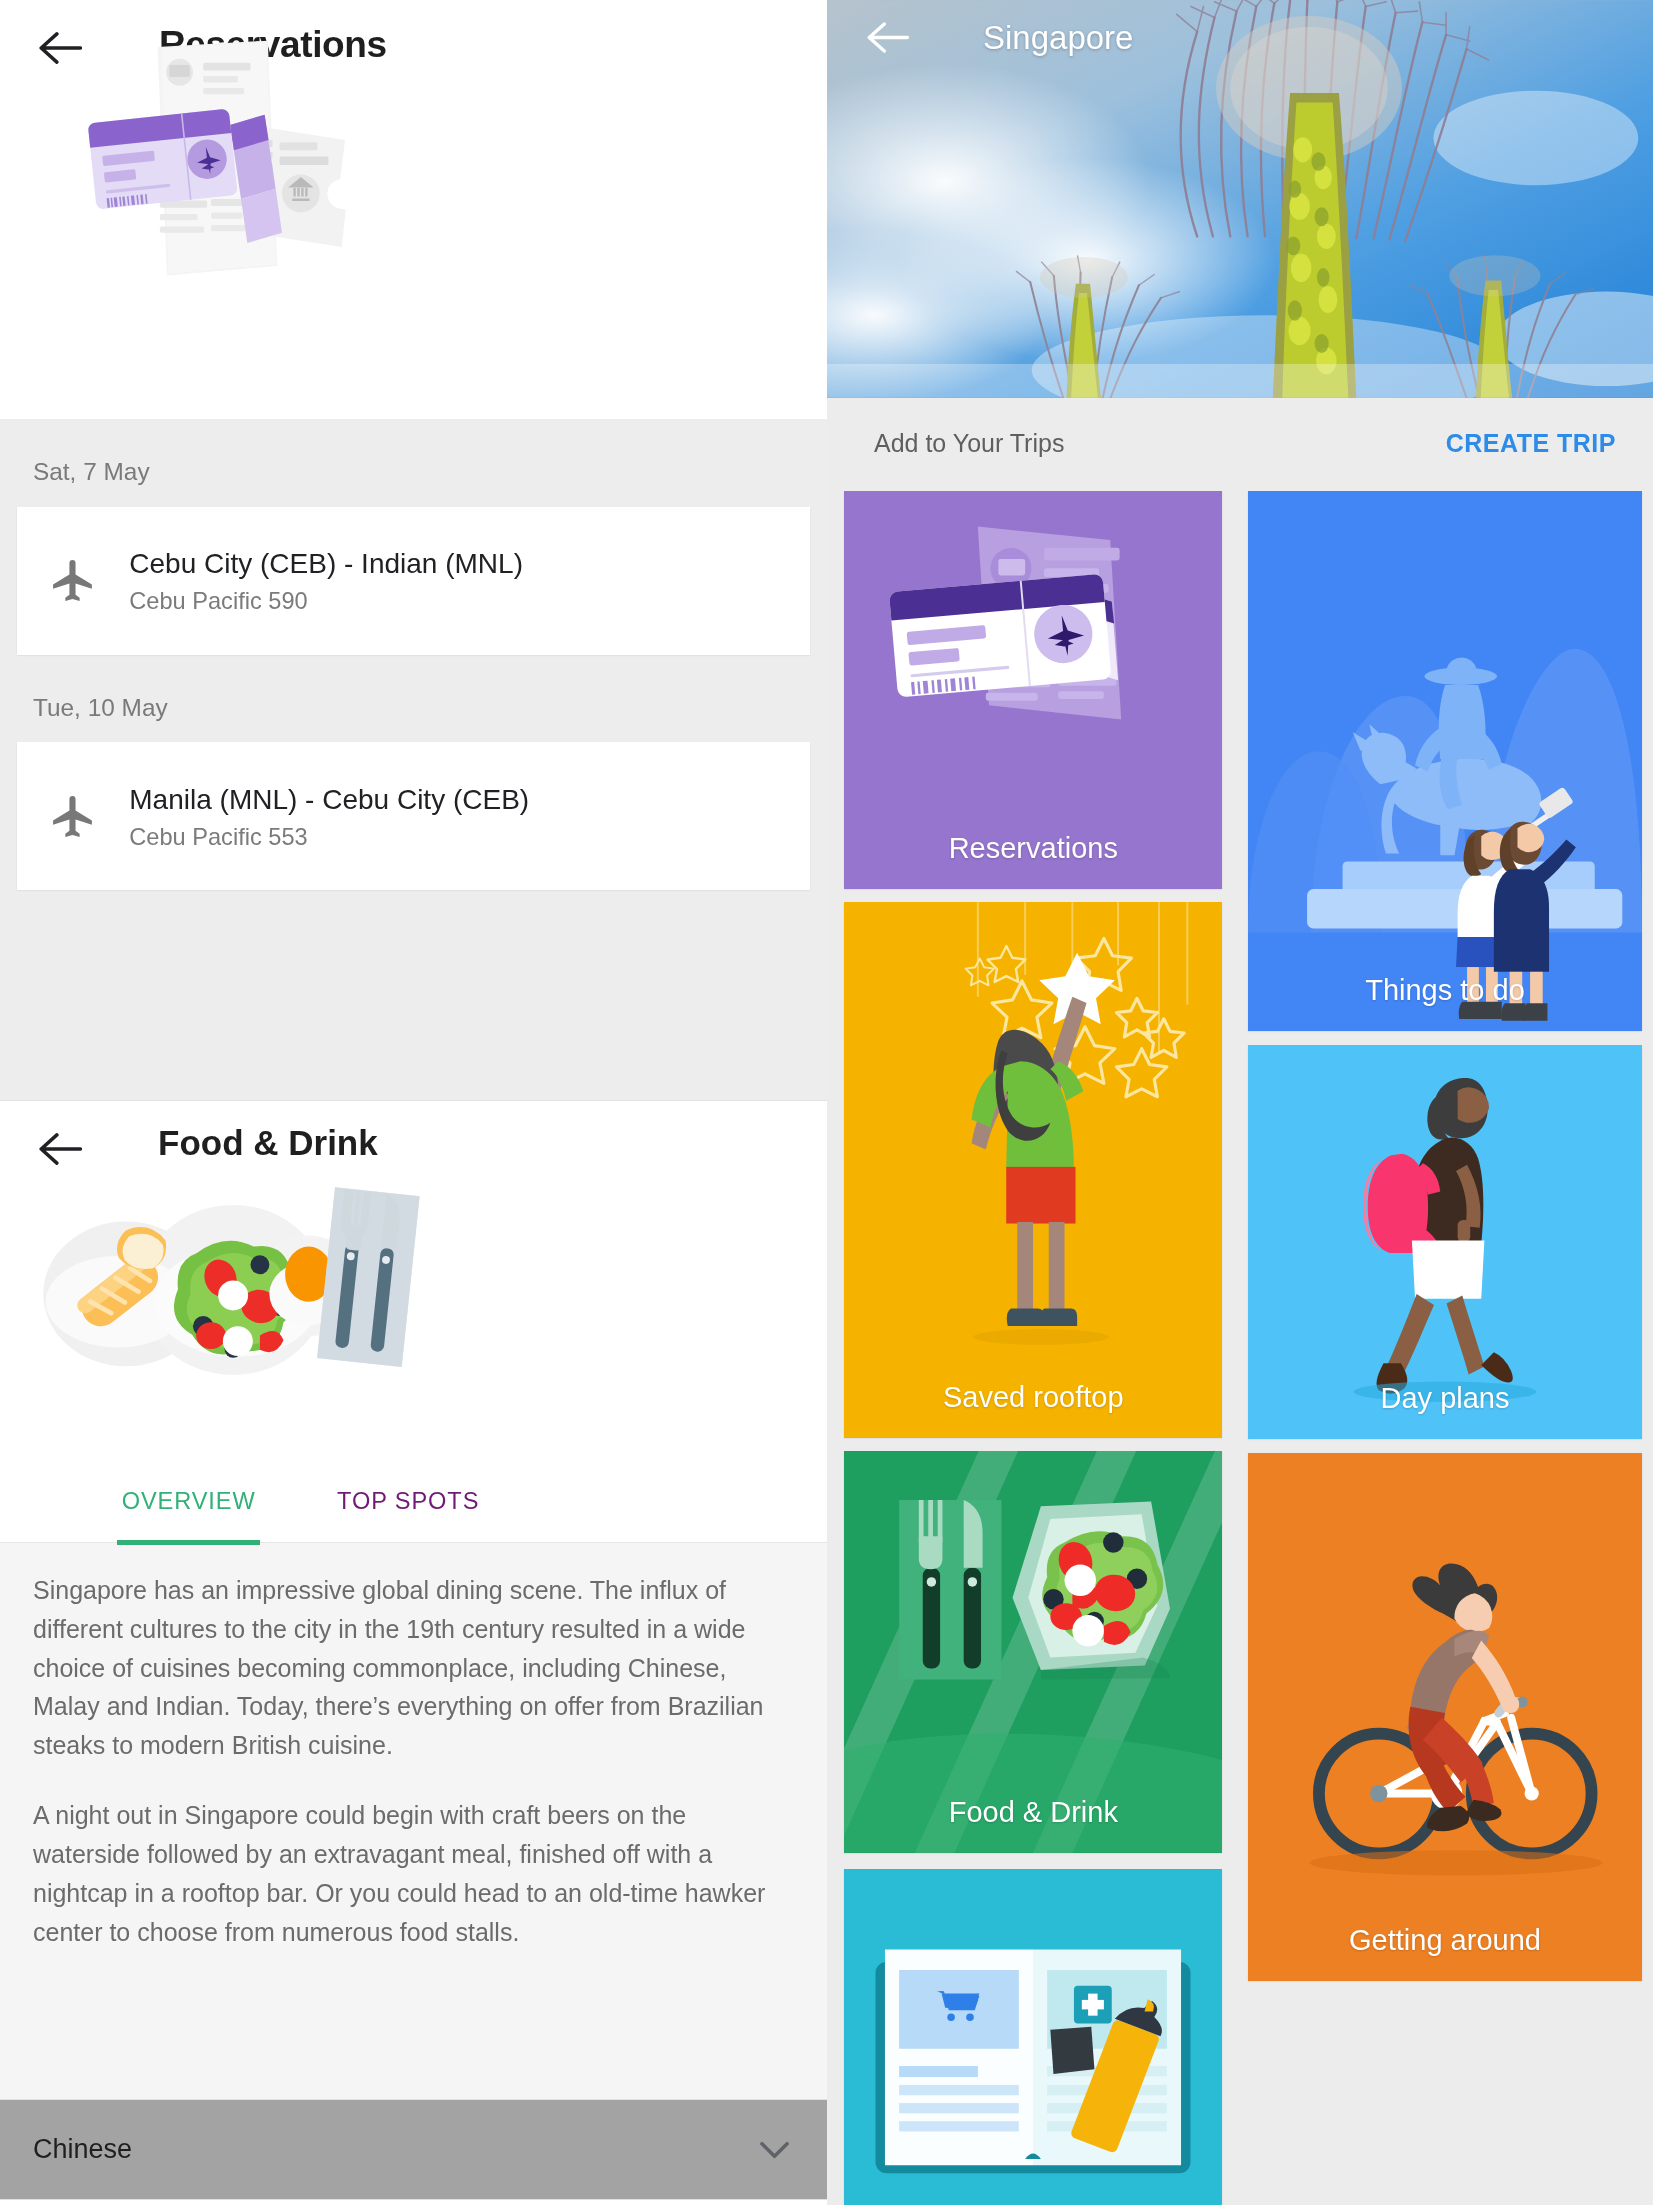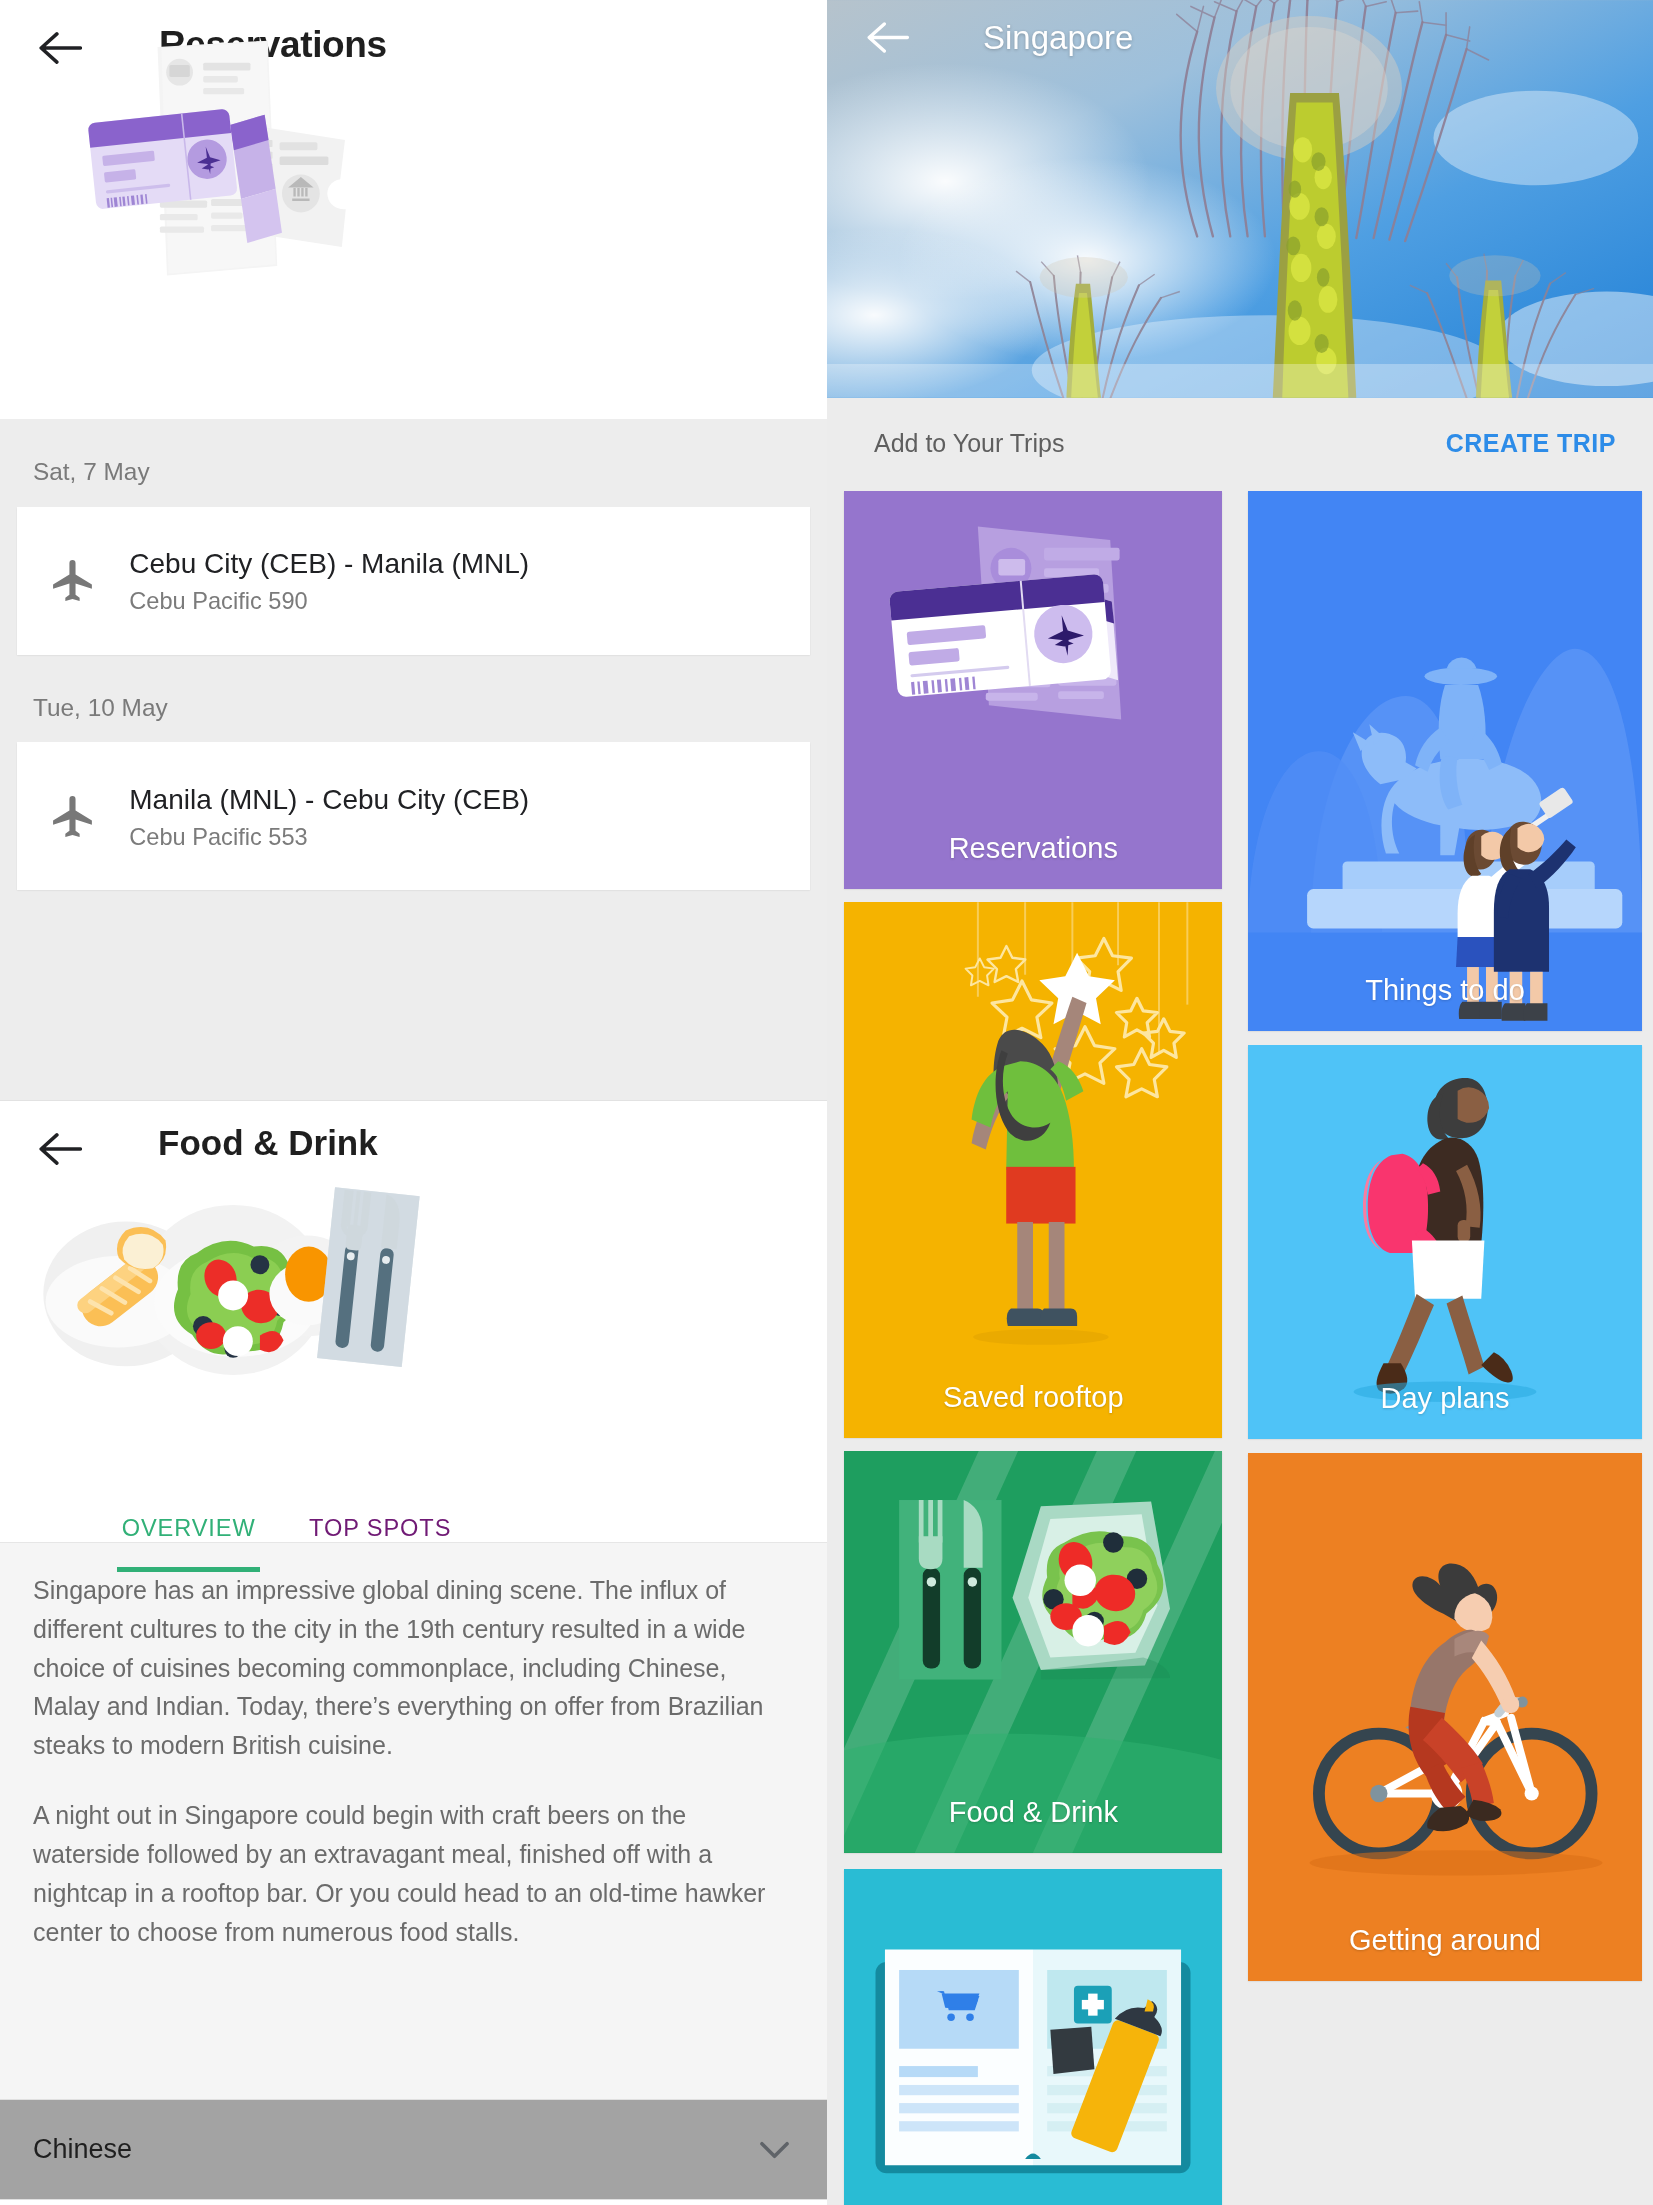--- a/index.html
+++ b/index.html
@@ -85,22 +85,22 @@
     position: absolute; left: 38px; top: 30px; width: 44px; height: 36px; cursor:pointer;
   }
   .fd-title {
     position: absolute; left: 158px; top: 22px;
     font-size: 35px; font-weight: bold; color: #1f1f1f;
     white-space: nowrap;
   }
   .fd-hero { position:absolute; left:0; top:51px; width:827px; height:268px; }
 
   .tabbar {
-    position: absolute; bottom: 0; left: 0; width: 827px; height: 76px;
-    display: flex; align-items: flex-end; padding-left: 117px; gap: 44px;
+    position: absolute; bottom: 8px; left: 0; width: 827px; height: 76px;
+    display: flex; align-items: center; padding-left: 117px; gap: 72px;
   }
   .tab {
     font-size: 23.6px; font-weight: 500; letter-spacing: 0.9px;
     padding: 11px 4.7px 0 4.7px;
     color: #701a75; cursor: pointer; position: relative;
     background: none; border: none;
     font-family: "Liberation Sans", sans-serif;
   }
   .tab.active { color: #31b077; }
   .tab.active::after {
@@ -268,21 +268,21 @@
 
     <div class="res-list">
       <div class="date-label">Sat, 7 May</div>
       <div class="flight-card">
         <div class="flight-icon">
           <svg width="49" height="49" viewBox="0 0 24 24" fill="#787878">
             <path d="M21 16v-2l-8-5V3.5A1.5 1.5 0 0 0 11.5 2 1.5 1.5 0 0 0 10 3.5V9l-8 5v2l8-2.5V19l-2 1.5V22l3.5-1 3.5 1v-1.5L13 19v-5.5z"></path>
           </svg>
         </div>
         <div class="flight-text">
-          <div class="flight-route">Cebu City (CEB) - Manila (MNL)</div>
+          <div class="flight-route">Cebu City (CEB) - Indian (MNL)</div>
           <div class="flight-airline">Cebu Pacific 590</div>
         </div>
       </div>
 
       <div class="date-label">Tue, 10 May</div>
       <div class="flight-card">
         <div class="flight-icon">
           <svg width="49" height="49" viewBox="0 0 24 24" fill="#787878">
             <path d="M21 16v-2l-8-5V3.5A1.5 1.5 0 0 0 11.5 2 1.5 1.5 0 0 0 10 3.5V9l-8 5v2l8-2.5V19l-2 1.5V22l3.5-1 3.5 1v-1.5L13 19v-5.5z"></path>
           </svg>

